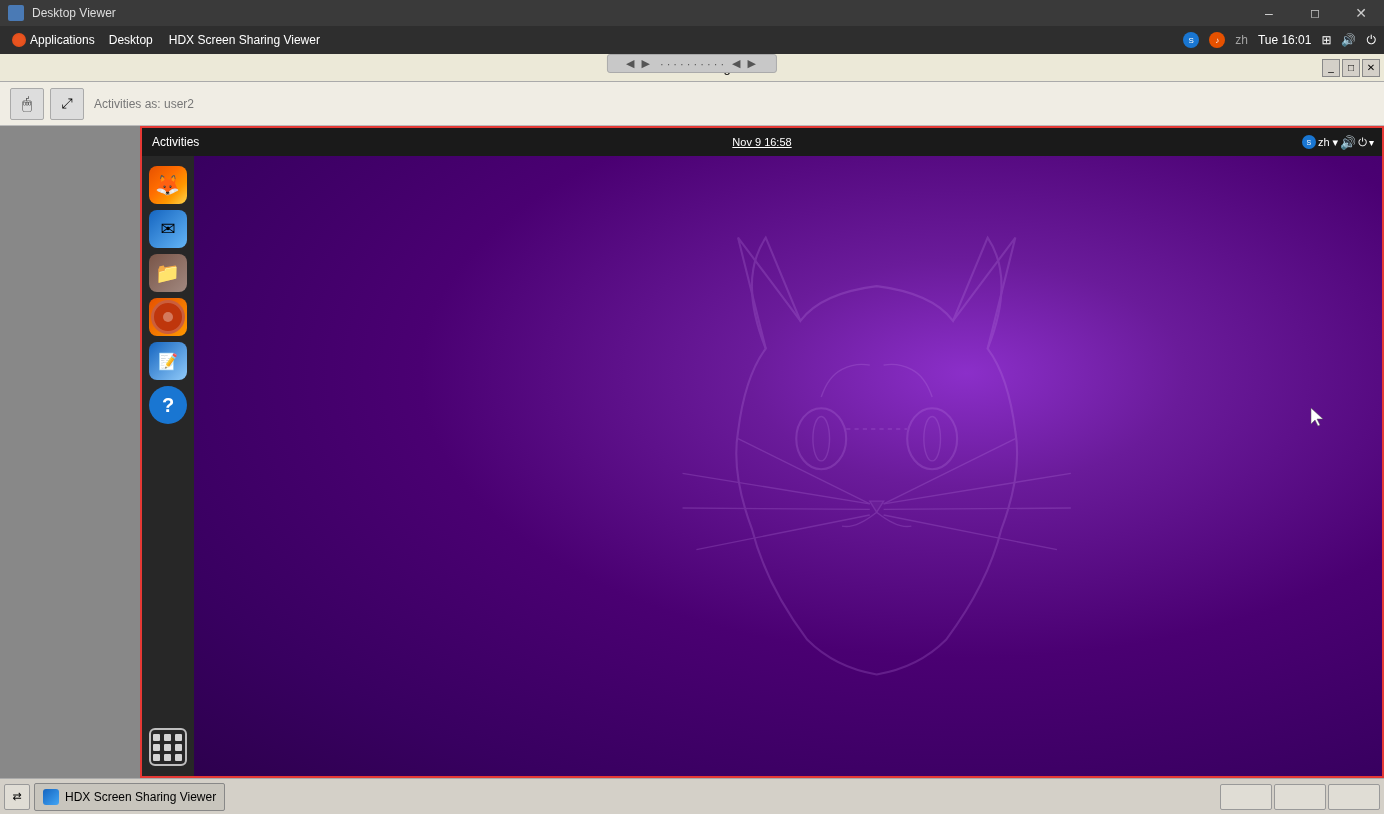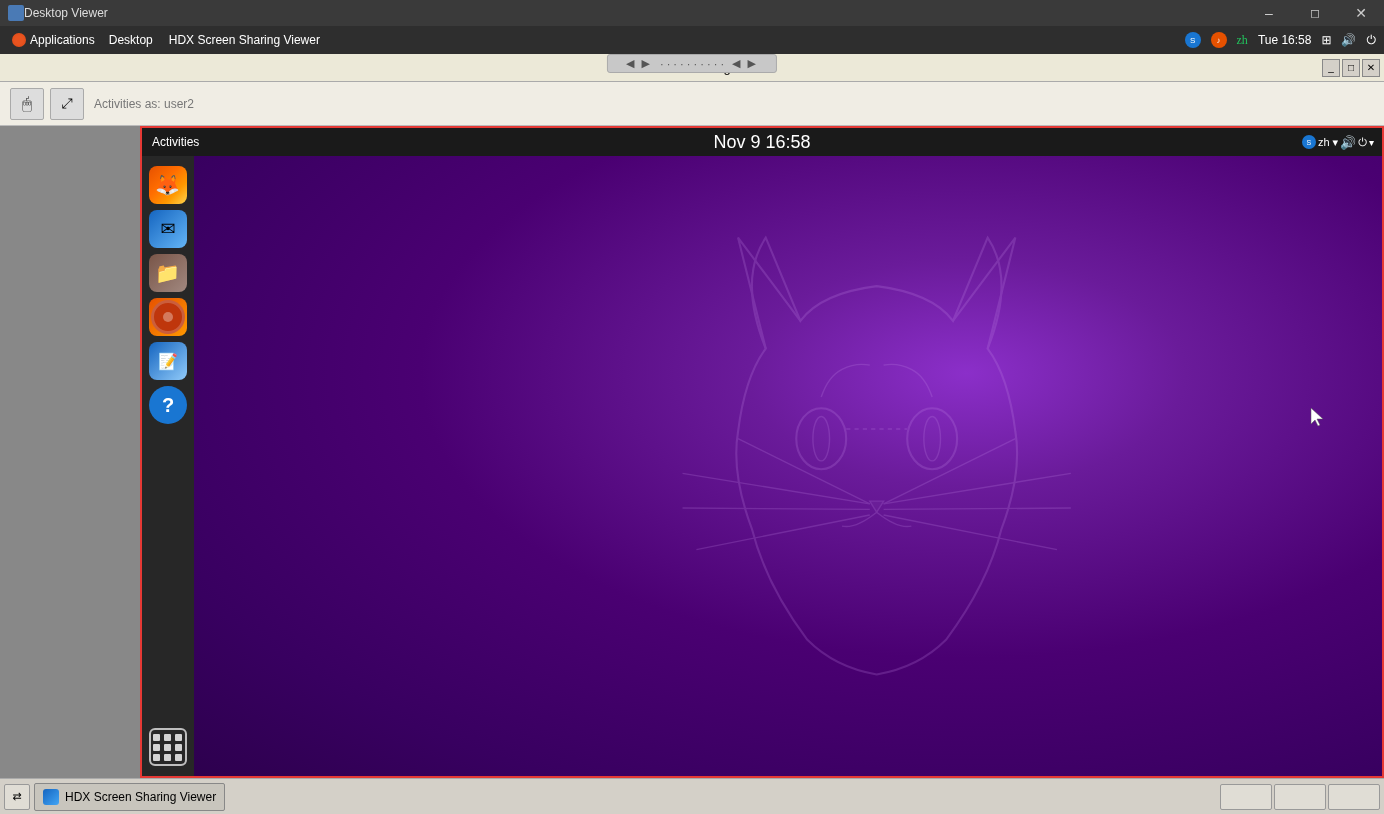--- a/index.html
+++ b/index.html
@@ -9,21 +9,21 @@
       background: #c0c0c0;
       font-family: 'Segoe UI', Arial, sans-serif;
       overflow: hidden;
       position: relative;
     }
   </style>
 </head>
 <body>
 
 <div style="position:absolute;top:0;left:0;right:0;height:26px;background:#3a3a3a;display:flex;align-items:center;padding:0 8px;z-index:100;">
-  <div style="display:flex;align-items:center;gap:0;">
+  <div style="display:flex;align-items:center;gap:8px;">
     <div style="width:16px;height:16px;background:#4a7ab5;border-radius:2px;"></div>
     <span style="color:#ddd;font-size:12px;">Desktop Viewer</span>
   </div>
   <div style="position:absolute;right:0;top:0;display:flex;">
     <div style="width:46px;height:26px;display:flex;align-items:center;justify-content:center;color:#ccc;font-size:14px;cursor:pointer;">–</div>
     <div style="width:46px;height:26px;display:flex;align-items:center;justify-content:center;color:#ccc;font-size:12px;cursor:pointer;">◻</div>
     <div style="width:46px;height:26px;display:flex;align-items:center;justify-content:center;color:#ccc;font-size:14px;cursor:pointer;">✕</div>
   </div>
 </div>
 
@@ -40,22 +40,22 @@
     <span>HDX Screen Sharing Viewer</span>
   </div>
 
   <div style="position:absolute;right:8px;display:flex;align-items:center;gap:10px;">
     <div style="width:16px;height:16px;border-radius:50%;background:#1976d2;display:flex;align-items:center;justify-content:center;">
       <span style="color:#fff;font-size:8px;">S</span>
     </div>
     <div style="width:16px;height:16px;border-radius:50%;background:#e65100;display:flex;align-items:center;justify-content:center;">
       <span style="color:#fff;font-size:8px;">♪</span>
     </div>
-    <span style="color:#22c55e;font-size:12px;font-family:Liberation Serif, serif;">zh</span>
-    <span style="color:#fff;font-size:12px;">Tue 16:58</span>
+    <span style="color:#a3a3a3;font-size:12px;">zh</span>
+    <span style="color:#fff;font-size:12px;">Tue 16:01</span>
     <div style="color:#fff;font-size:12px;">⊞</div>
     <div style="color:#fff;font-size:12px;">🔊</div>
     <div style="color:#fff;font-size:12px;">⏻</div>
   </div>
 </div>
 
 <div style="position:absolute;top:54px;left:50%;transform:translateX(-50%);background:#c8c8c8;border:1px solid #aaa;border-radius:3px;padding:2px 18px;display:flex;align-items:center;gap:8px;z-index:95;">
   <span style="font-size:11px;color:#555;letter-spacing:2px;">◀ ▶</span>
   <span style="font-size:11px;color:#555;">· · · · · · · · · ·</span>
   <span style="font-size:11px;color:#555;letter-spacing:2px;">◀ ▶</span>
@@ -80,21 +80,21 @@
 
     <span style="color:#777;font-size:12px;margin-left:4px;">Activities as: user2</span>
   </div>
 
   <div style="flex:1;position:relative;background:#888;">
 
     <div style="position:absolute;top:0;left:140px;right:0;bottom:0;border:2px solid #e53935;overflow:hidden;">
 
       <div style="height:28px;background:#1a1a1a;display:flex;align-items:center;padding:0 10px;position:relative;z-index:10;">
         <span style="color:#fff;font-size:12px;font-weight:500;cursor:pointer;">Activities</span>
-        <div style="position:absolute;left:50%;transform:translateX(-50%);color:#fff;font-size:18px;">Nov 9  16:58</div>
+        <div style="position:absolute;left:50%;transform:translateX(-50%);color:#fff;font-size:11px;text-decoration:underline;">Nov 9  16:58</div>
         <div style="position:absolute;right:8px;display:flex;align-items:center;gap:2px;">
           <div style="width:14px;height:14px;border-radius:50%;background:#1976d2;display:flex;align-items:center;justify-content:center;">
             <span style="color:#fff;font-size:7px;">S</span>
           </div>
           <span style="color:#fff;font-size:11px;">zh ▾</span>
           <span style="color:#fff;font-size:13px;">🔊</span>
           <span style="color:#fff;font-size:11px;">⏻</span>
           <span style="color:#fff;font-size:10px;">▾</span>
         </div>
       </div>

